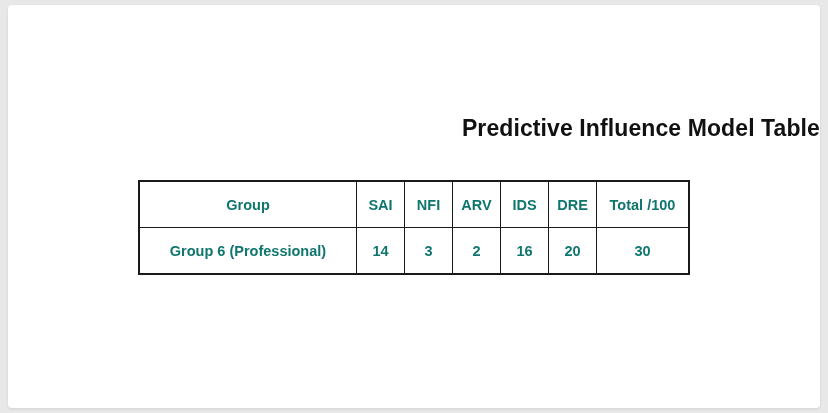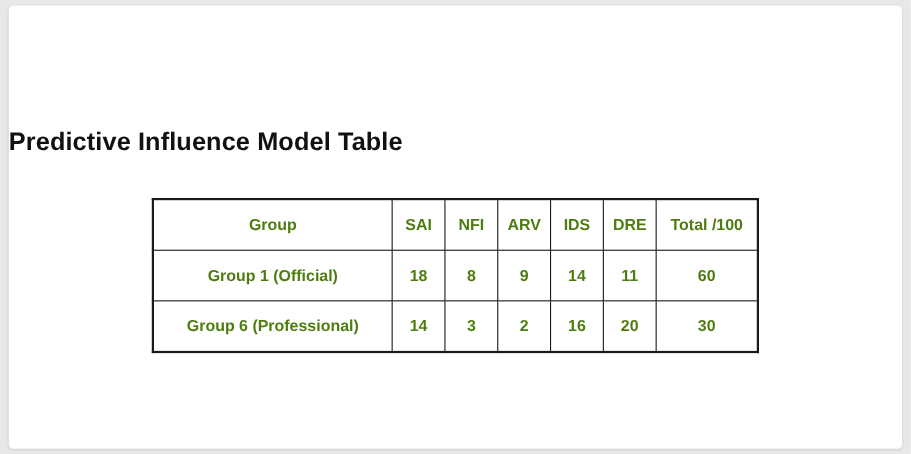--- a/index.html
+++ b/index.html
@@ -24,21 +24,21 @@
     box-shadow: 0 1px 3px rgba(0,0,0,0.10);
     overflow: hidden;
   }
   .content {
     position: absolute;
     left: 0;
     top: 0;
     width: 100%;
   }
   .doc-title {
-    text-align: left;
+    text-align: right;
     font-size: 23px;
     font-weight: bold;
     color: #111111;
     letter-spacing: 0.1px;
     margin-top: 110px;
   }
   .table-wrap {
     display: flex;
     justify-content: center;
     margin-top: 38px;
@@ -46,21 +46,21 @@
   table.model-table {
     border-collapse: collapse;
     border: 2px solid #1a1a1a;
     background: #ffffff;
   }
   table.model-table td,
   table.model-table th {
     border: 1px solid #1a1a1a;
     font-size: 14.5px;
     font-weight: bold;
-    color: #4d7c0f;
+    color: #0f766e;
     text-align: center;
     padding: 0;
     height: 45px;
     vertical-align: middle;
   }
   table.model-table th.col-group,
   table.model-table td.col-group {
     width: 196px;
     padding: 0 10px;
   }
@@ -89,29 +89,20 @@
             <th class="col-metric">SAI</th>
             <th class="col-metric">NFI</th>
             <th class="col-metric">ARV</th>
             <th class="col-metric">IDS</th>
             <th class="col-metric">DRE</th>
             <th class="col-total">Total /100</th>
           </tr>
         </thead>
         <tbody>
           <tr>
-            <td class="col-group">Group 1 (Official)</td>
-            <td class="col-metric">18</td>
-            <td class="col-metric">8</td>
-            <td class="col-metric">9</td>
-            <td class="col-metric">14</td>
-            <td class="col-metric">11</td>
-            <td class="col-total">60</td>
-          </tr>
-          <tr>
             <td class="col-group">Group 6 (Professional)</td>
             <td class="col-metric">14</td>
             <td class="col-metric">3</td>
             <td class="col-metric">2</td>
             <td class="col-metric">16</td>
             <td class="col-metric">20</td>
             <td class="col-total">30</td>
           </tr>
         </tbody>
       </table>

